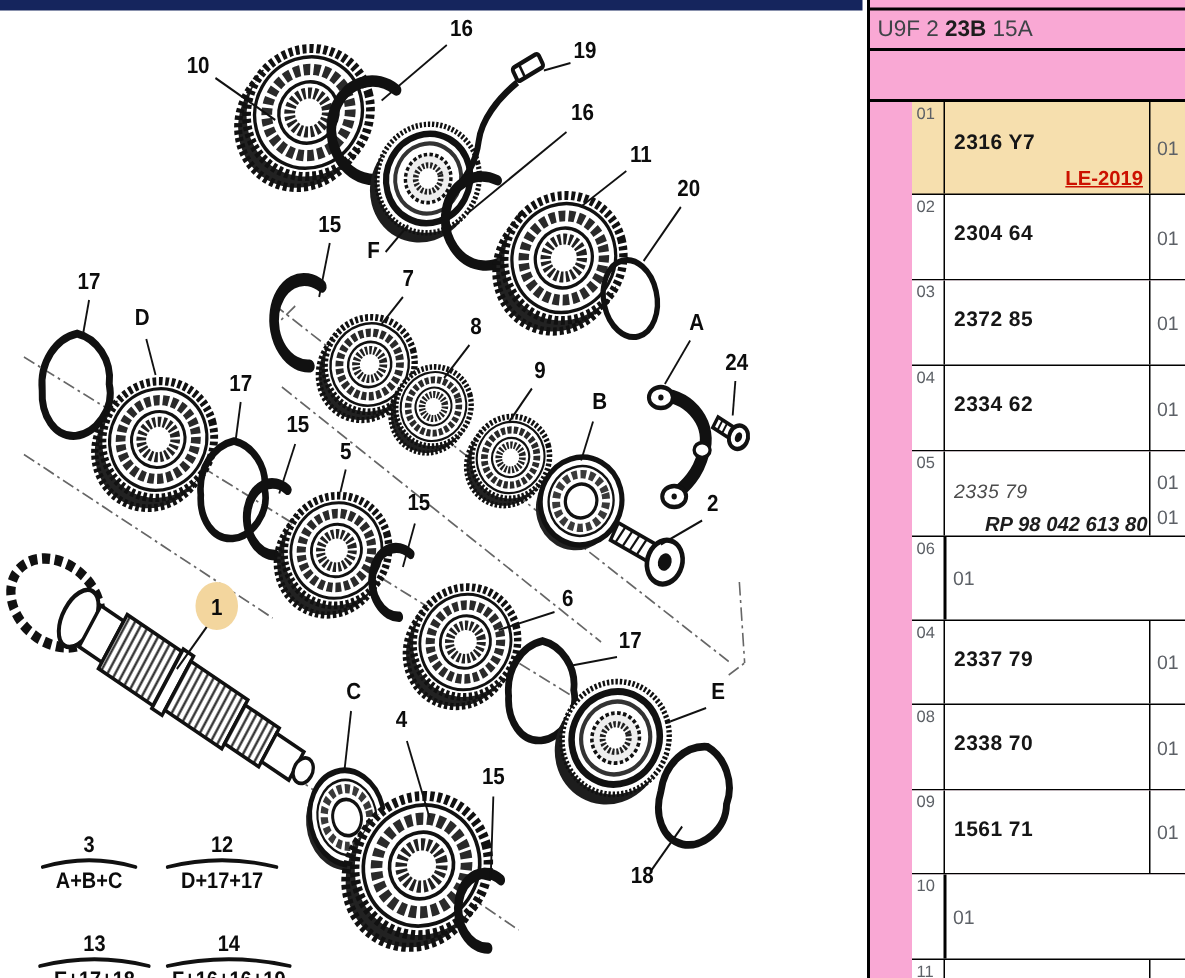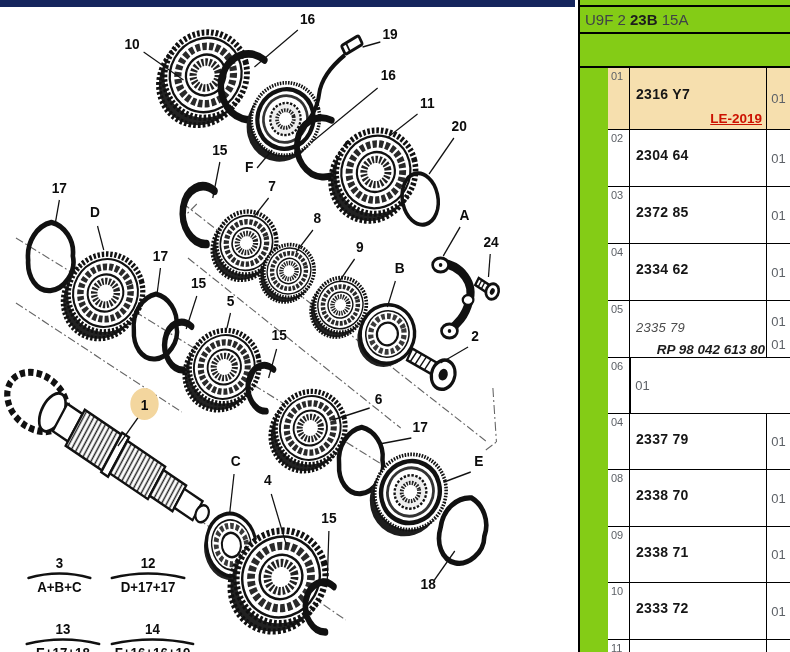--- a/index.html
+++ b/index.html
@@ -4,21 +4,21 @@
 <style>
   html,body{margin:0;padding:0;}
   body{width:790px;height:652px;background:#fff;overflow:hidden;position:relative;
        font-family:"Liberation Sans",sans-serif;}
   .topbar{position:absolute;left:0;top:0;width:575px;height:7px;background:#15255d;}
   .diagram{position:absolute;left:0;top:0;width:578px;height:652px;}
   .lbl{font:bold 15.5px "Liberation Sans",sans-serif;fill:#0c0c0c;text-anchor:middle;}
   .flbl{font:bold 15px "Liberation Sans",sans-serif;fill:#0c0c0c;text-anchor:middle;}
 
   .ptable{position:absolute;left:578px;top:0;width:212px;height:652px;
-          border-left:2px solid #000;background:#84cc16;box-sizing:border-box;}
+          border-left:2px solid #000;background:#f9a8d4;box-sizing:border-box;}
   .thead{position:absolute;top:5px;left:0;right:0;height:29px;border-top:2px solid #000;
          border-bottom:2px solid #000;display:flex;align-items:center;padding-left:5px;
          font-size:15px;color:#3f4347;box-sizing:border-box;white-space:pre;}
   .thead b{color:#1d1d1d;}
   .rows{position:absolute;top:66px;left:0;right:0;bottom:0;border-top:2px solid #000;overflow:hidden;}
   .trow{display:flex;border-bottom:1.5px solid #000;box-sizing:border-box;height:57px;background:#fff;margin-left:28px;}
   .trow.hl{background:#f6dfae;}
   .cell-num{width:22px;border-right:1.5px solid #000;font-size:11px;color:#5d6167;
             padding:2px 0 0 3px;box-sizing:border-box;flex:none;}
   .cell-part{flex:1;position:relative;padding:17px 0 0 6px;box-sizing:border-box;}
@@ -305,30 +305,27 @@
       <div class="cell-num">08</div>
       <div class="cell-part">
           <div class="part">2338 70</div>
         </div>
       <div class="cell-qty">01</div>
     </div>
 
     <div class="trow" style="height:56px">
       <div class="cell-num">09</div>
       <div class="cell-part">
-          <div class="part">2338 71</div>
+          <div class="part">1561 71</div>
         </div>
       <div class="cell-qty">01</div>
     </div>
 
     <div class="trow">
       <div class="cell-num">10</div>
-      <div class="cell-part">
-          <div class="part">2333 72</div>
-        </div>
       <div class="cell-qty">01</div>
     </div>
 
     <div class="trow">
       <div class="cell-num">11</div>
       <div class="cell-part">
           <div class="part"></div>
         </div>
       <div class="cell-qty"></div>
     </div>

